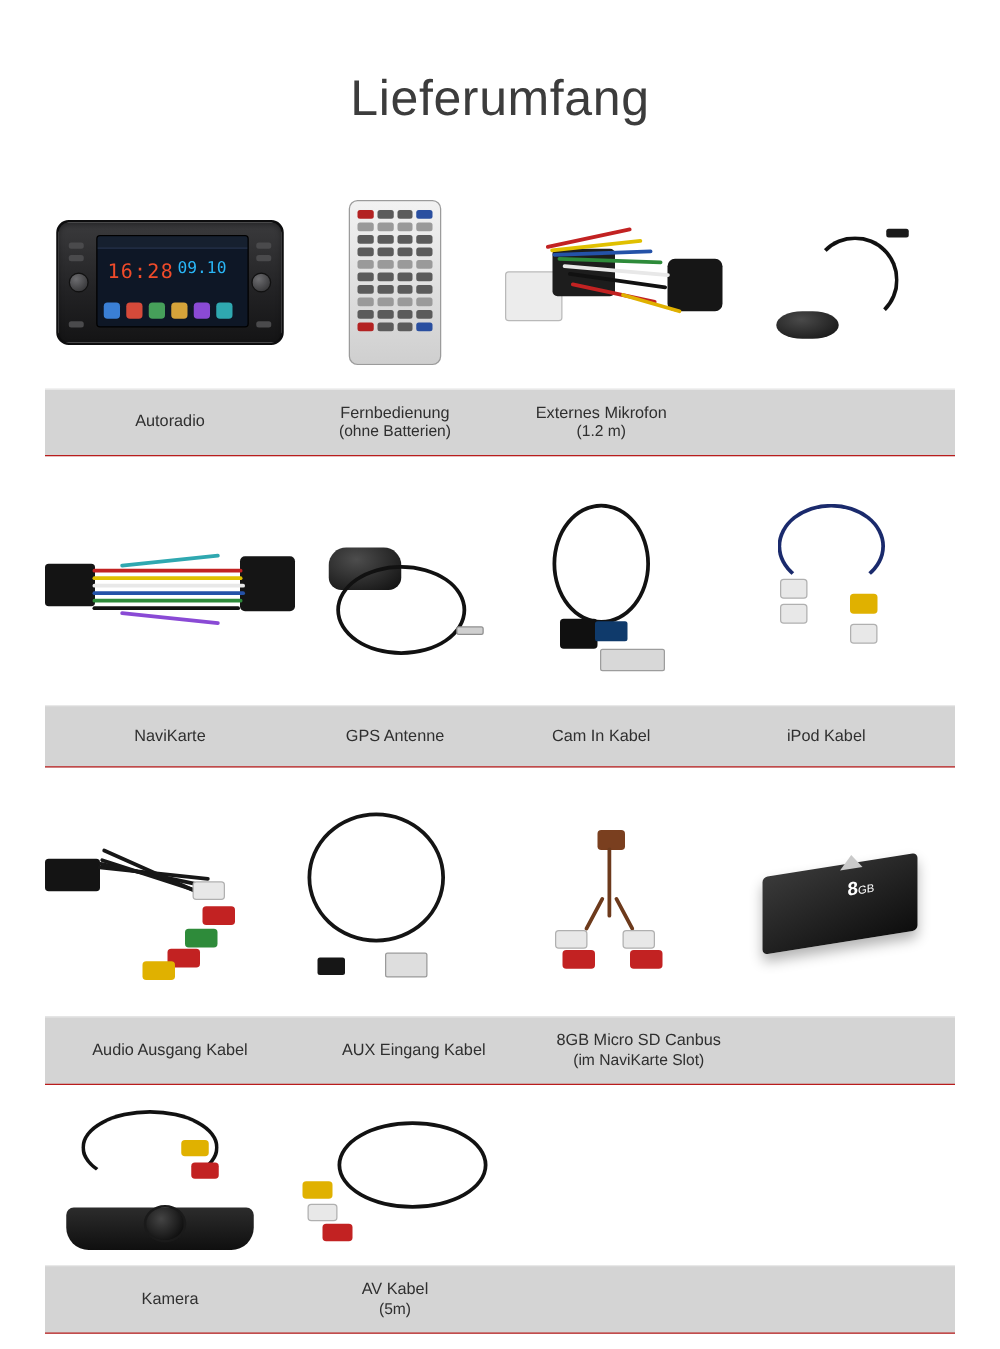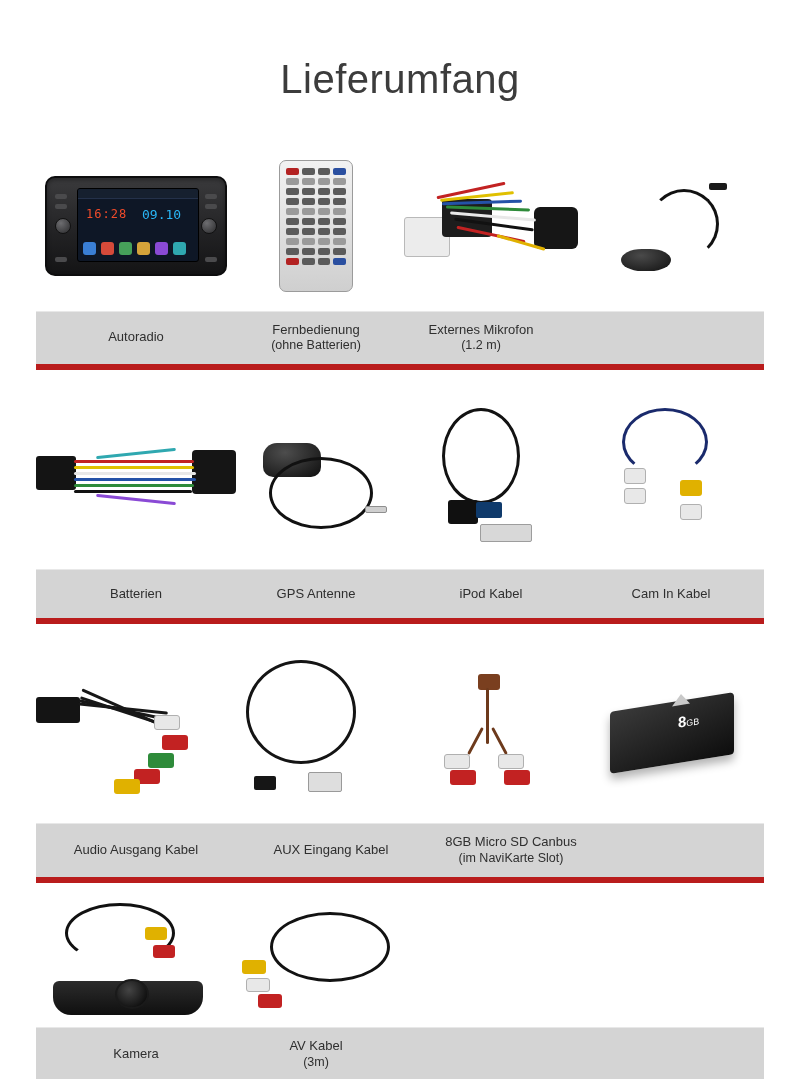--- a/index.html
+++ b/index.html
@@ -47,21 +47,21 @@
   .cell-img {
     display: flex;
     align-items: center;
     justify-content: center;
     height: 100%;
   }
   .labels {
     display: flex;
     background: #d4d4d4;
     border-top: 1px solid #e8e8e8;
-    border-bottom: 6px solid #b91c1c;
+    border-bottom: 1px solid #b91c1c;
   }
   .cell-label {
     text-align: center;
     font-size: 13px;
     color: #2f2f2f;
     padding: 10px 4px 11px 4px;
     line-height: 1.25;
     display: flex;
     flex-direction: column;
     justify-content: center;
@@ -81,21 +81,21 @@
   }
   .radio .screen {
     position: absolute; left: 30px; top: 10px; width: 122px; height: 74px;
     background: #0e1726;
     border: 1px solid #000;
     border-radius: 3px;
     overflow: hidden;
   }
   .radio .clock {
     position:absolute; left:8px; top:18px; color:#f04b2a;
-    font-family: "DejaVu Sans Mono", monospace; font-size: 12px; letter-spacing:1px;
+    font-family: "DejaVu Sans Mono", monospace; font-size: 16px; letter-spacing:1px;
   }
   .radio .clock2 {
     position:absolute; left:64px; top:18px; color:#29b6f6;
     font-family: "DejaVu Sans Mono", monospace; font-size: 13px;
   }
   .radio .topbar {
     position:absolute; left:0; top:0; width:100%; height:10px;
     background:#16202f; border-bottom:1px solid #24314a;
   }
   .radio .icons {
@@ -468,30 +468,30 @@
           <div class="rca rca-white" style="left:18px; top:86px;"></div>
           <div class="rca rca-yellow" style="left:74px; top:78px;"></div>
           <div class="rca rca-white" style="left:74px; top:102px;"></div>
         </div>
       </div>
 
     </div>
 
     <div class="labels">
       <div class="cell-label" style="width:200px">
-        <span>Batterien</span>
+        <span>NaviKarte</span>
       </div>
       <div class="cell-label" style="width:160px">
         <span>GPS Antenne</span>
       </div>
+      <div class="cell-label" style="width:170px">
+        <span>Cam In Kabel</span>
+      </div>
       <div class="cell-label" style="width:190px">
         <span>iPod Kabel</span>
-      </div>
-      <div class="cell-label" style="width:170px">
-        <span>Cam In Kabel</span>
       </div>
     </div>
   </div>
 
   <div class="spacer"></div>
 
   <div class="row">
     <div class="images tall">
 
       <div class="cell-img" style="width:200px">
@@ -582,20 +582,20 @@
       <div class="cell-img" style="width:170px"></div>
 
     </div>
 
     <div class="labels">
       <div class="cell-label" style="width:200px">
         <span>Kamera</span>
       </div>
       <div class="cell-label" style="width:160px">
         <span>AV Kabel</span>
-        <span class="sub">(3m)</span>
+        <span class="sub">(5m)</span>
       </div>
       <div class="cell-label" style="width:190px"></div>
       <div class="cell-label" style="width:170px"></div>
     </div>
   </div>
 
 </div>
 
 </body></html>

